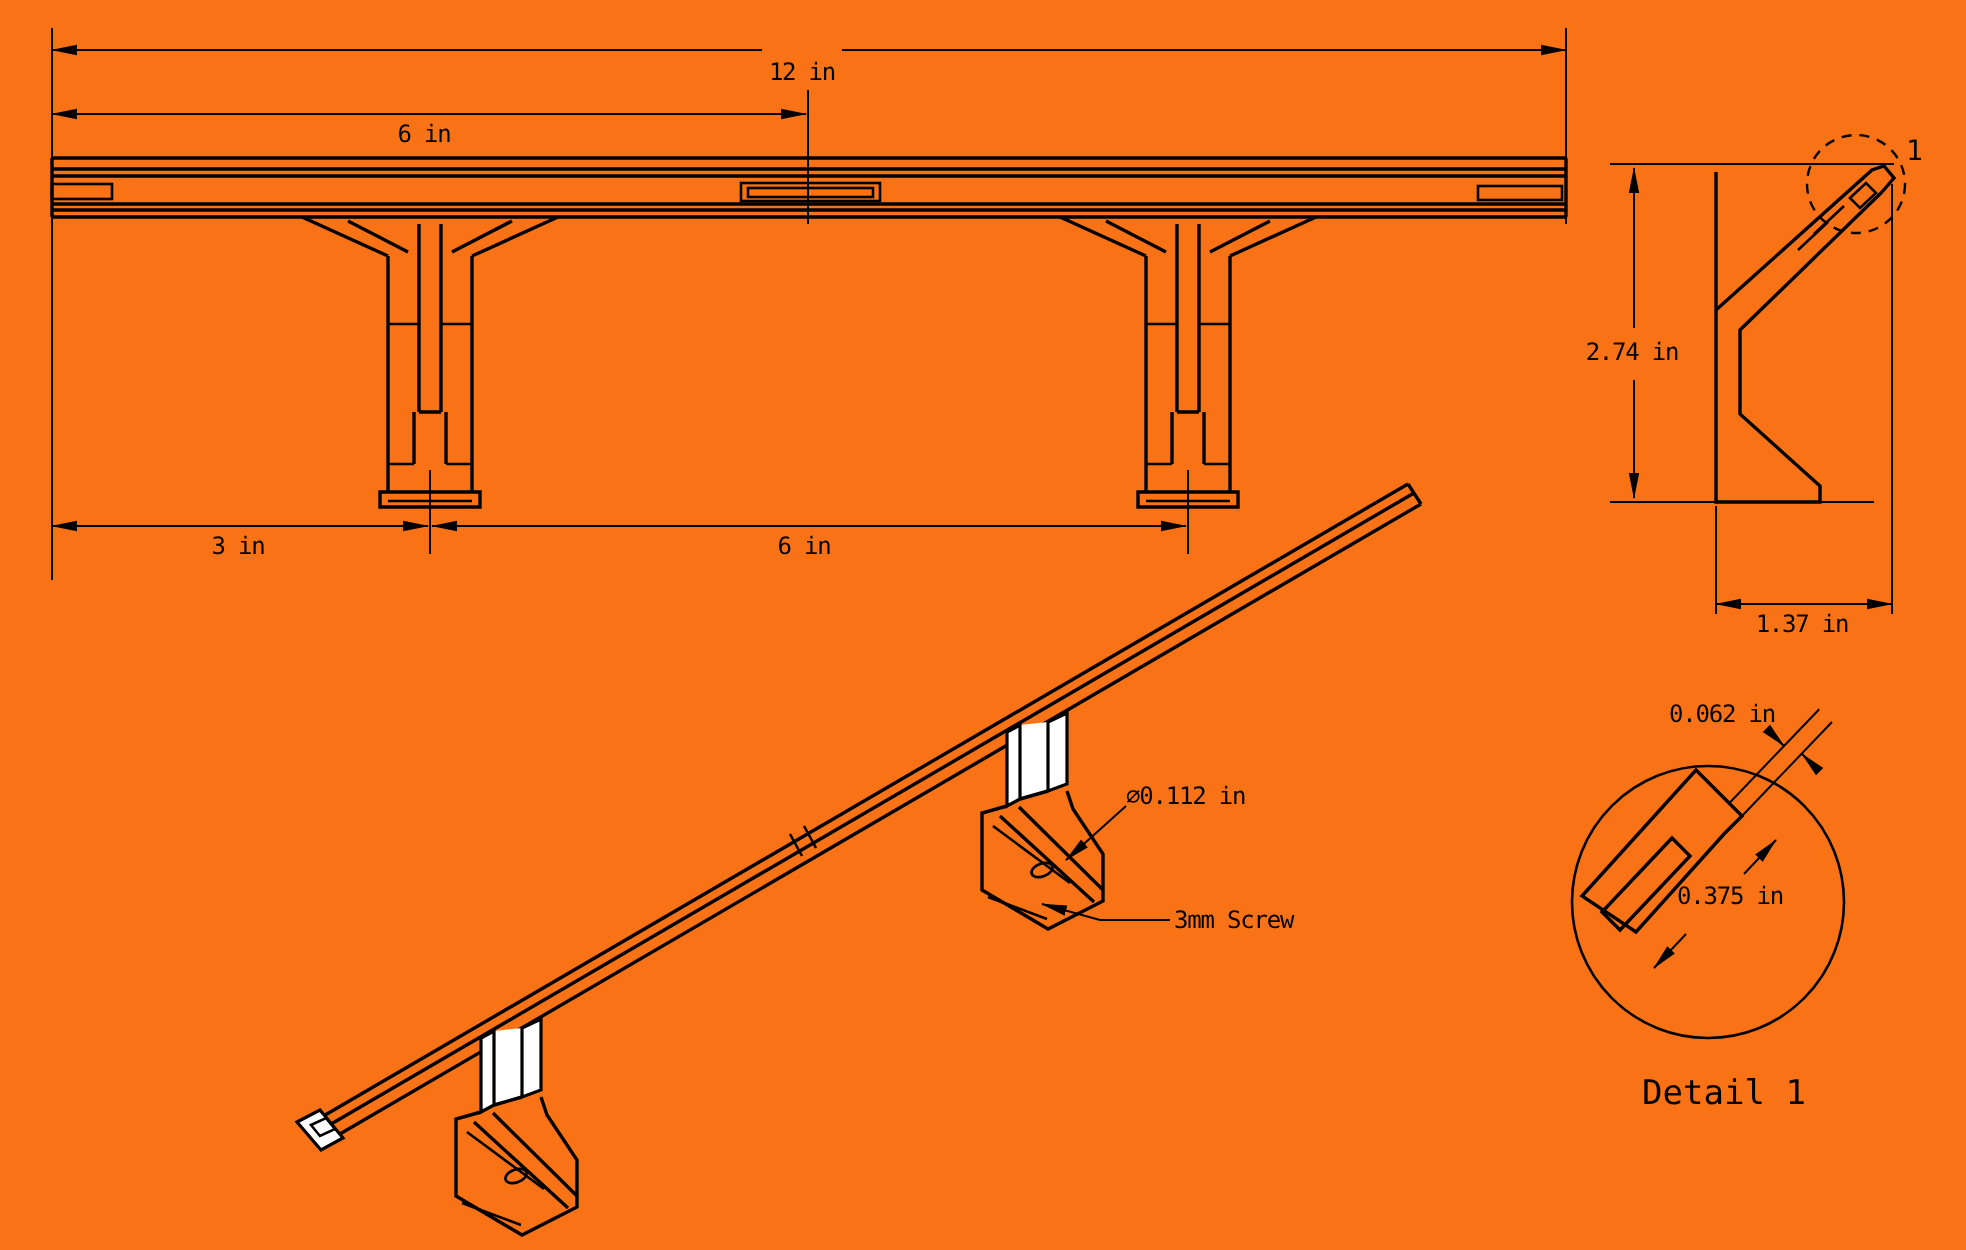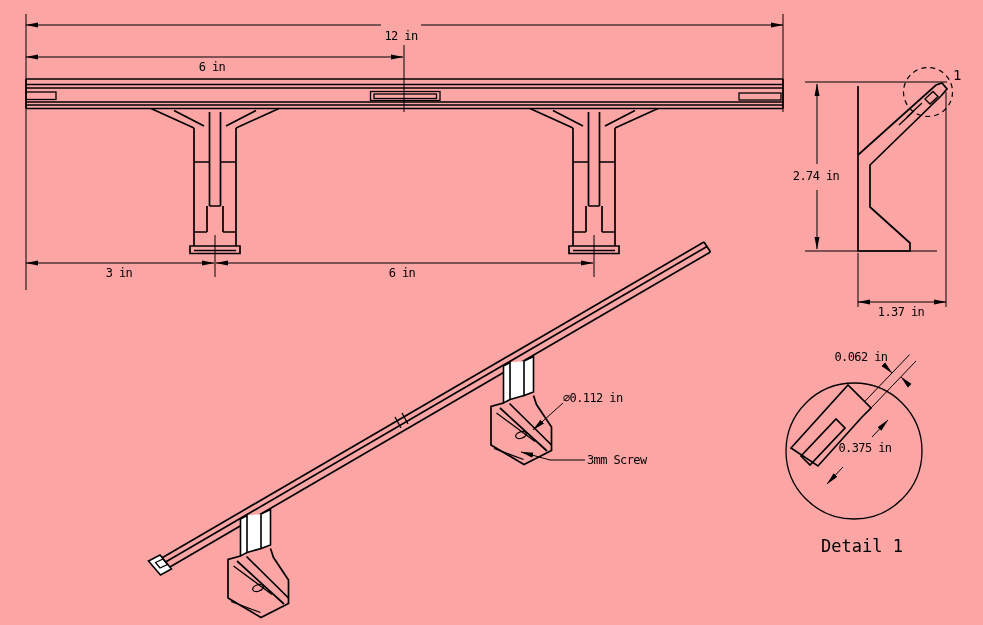--- a/index.html
+++ b/index.html
@@ -1,16 +1,16 @@
 <!DOCTYPE html>
 <html><head>
 <meta charset="utf-8">
 <style>
   html,body{margin:0;padding:0;background:#ffffff;}
-  .stage{position:relative;width:983px;height:625px;background:#fca5a5;overflow:hidden;}
+  .stage{position:relative;width:983px;height:625px;background:#f97316;overflow:hidden;}
   svg{display:block;}
   .obj{stroke:#000;stroke-width:1.7;fill:none;stroke-linejoin:miter;stroke-linecap:butt;}
   .med{stroke:#000;stroke-width:1.3;fill:none;}
   .dim{stroke:#000;stroke-width:1;fill:none;}
   .dash{stroke:#000;stroke-width:1.2;fill:none;stroke-dasharray:5 4;}
   .wfill{fill:#fff;stroke:#000;stroke-width:1.6;stroke-linejoin:miter;}
   .wmask{fill:#fff;stroke:none;}
   text{font-family:"DejaVu Sans Mono","Liberation Mono",monospace;fill:#000;font-size:12px;letter-spacing:-0.6px;}
   text.big{font-size:17px;letter-spacing:0;}
   text.mid{font-size:14px;}

